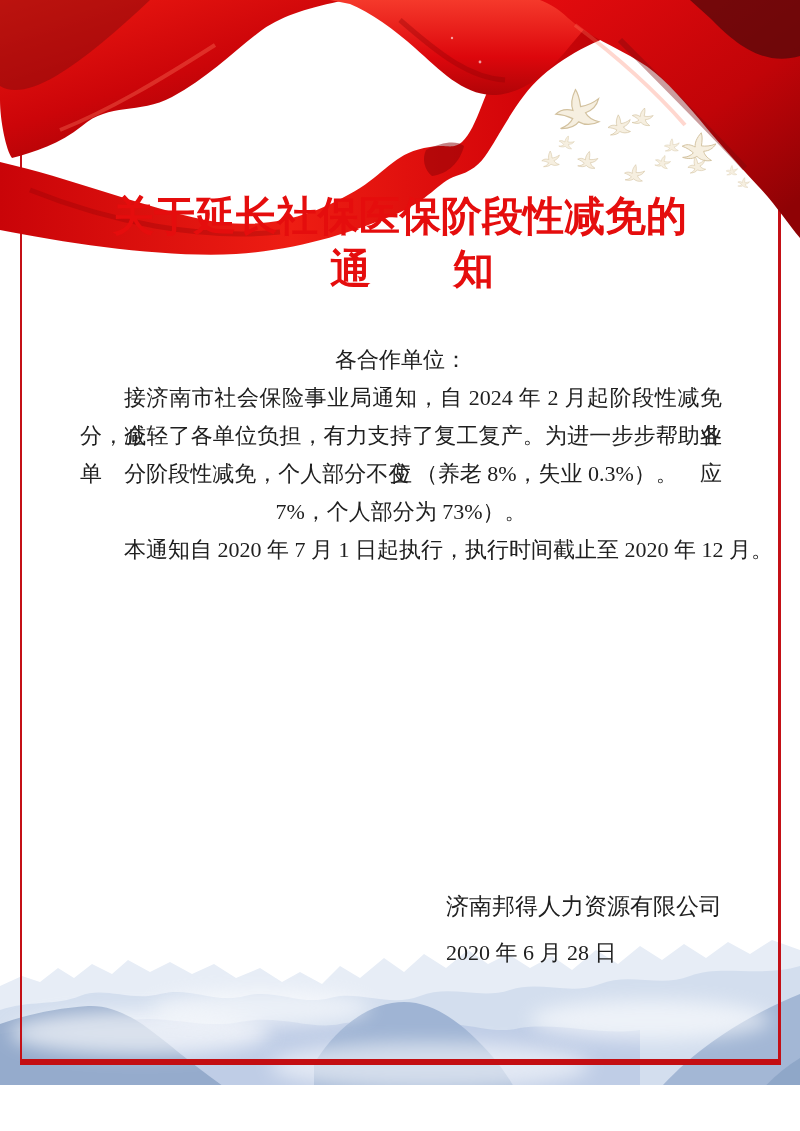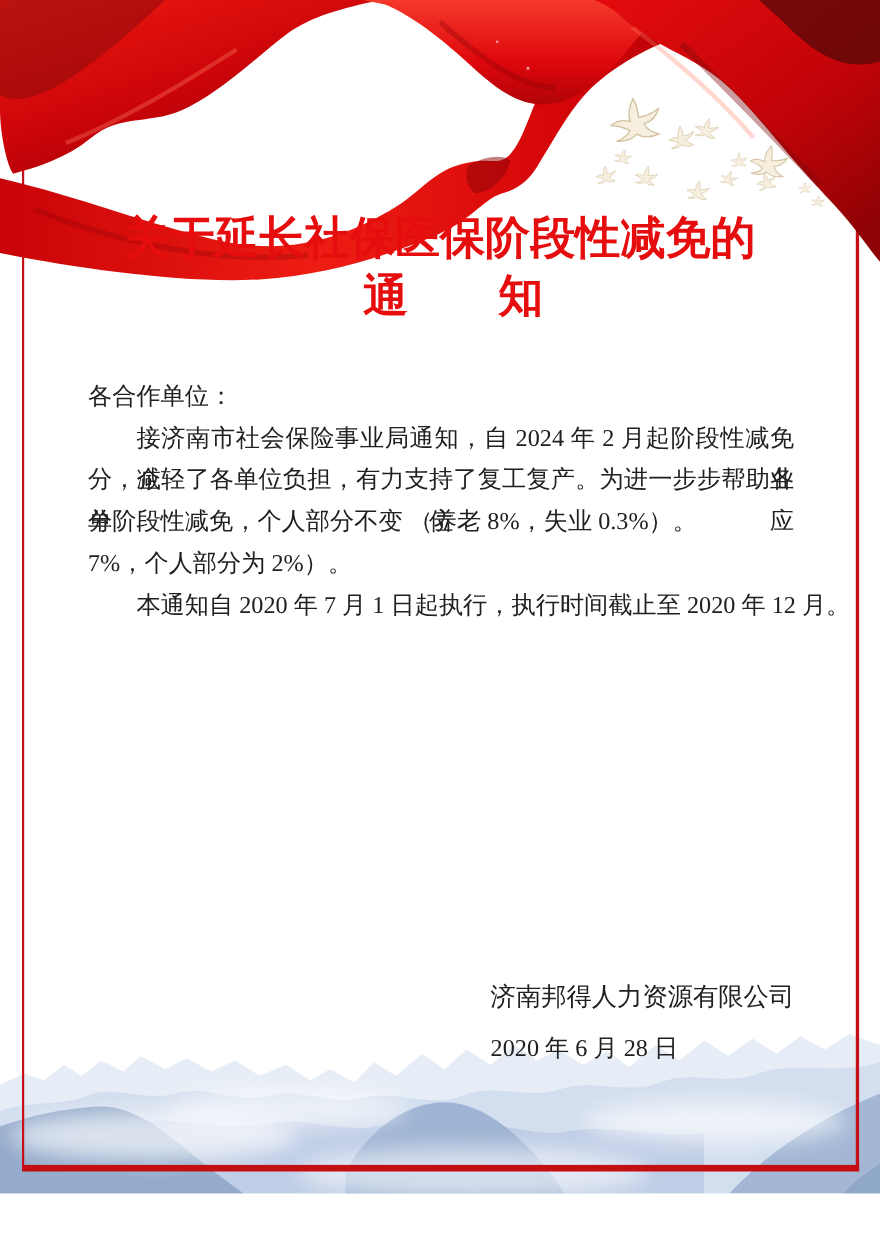--- a/index.html
+++ b/index.html
@@ -26,21 +26,21 @@
     font-weight:900;font-size:41px;color:#e50d0d;letter-spacing:0px;
     z-index:4;line-height:1;
   }
   .title.l1{top:196px;}
   .title.l2{top:249px;padding-left:24px;}
   
   .bodyblock{
     position:absolute;top:341px;left:80px;width:642px;z-index:4;
     font-size:22px;color:#202020;
   }
-  .row{height:38px;line-height:38px;white-space:nowrap;}
+  .row{height:38px;line-height:38px;white-space:nowrap;text-align:center;}
   .row.fill{white-space:normal;text-align:justify;text-align-last:justify;}
   .row.ind{padding-left:44px;}
   .row.ind.fill{width:598px;}
   .row.blank{height:38px;}
   
   .sig{position:absolute;top:894px;right:78px;text-align:left;z-index:4;color:#202020;}
   .sig-name{font-size:23px;line-height:26px;}
   .sig-date{font-size:22px;line-height:26px;margin-top:20px;padding-right:5px;}
 </style>
 </head>
@@ -146,21 +146,21 @@
   </svg>
 
   <h1 class="title l1">关于延长社保医保阶段性减免的</h1>
   <h1 class="title l2">通　　知</h1>
 
   <div class="bodyblock">
     <div class="row">各合作单位：</div>
     <div class="row ind fill">接济南市社会保险事业局通知，自 2024 年 2 月起阶段性减免企业</div>
     <div class="row fill">分，减轻了各单位负担，有力支持了复工复产。为进一步步帮助各单位应</div>
     <div class="row">分阶段性减免，个人部分不变 （养老 8%，失业 0.3%）。</div>
-    <div class="row">7%，个人部分为 2%）。</div>
+    <div class="row">7%，个人部分为 73%）。</div>
     <div class="row ind">本通知自 2020 年 7 月 1 日起执行，执行时间截止至 2020 年 12 月。</div>
     <div class="row blank"></div>
   </div>
 
   <div class="sig">
     <div class="sig-name">济南邦得人力资源有限公司</div>
     <div class="sig-date">2020 年 6 月 28 日</div>
   </div>
 
 </div>

